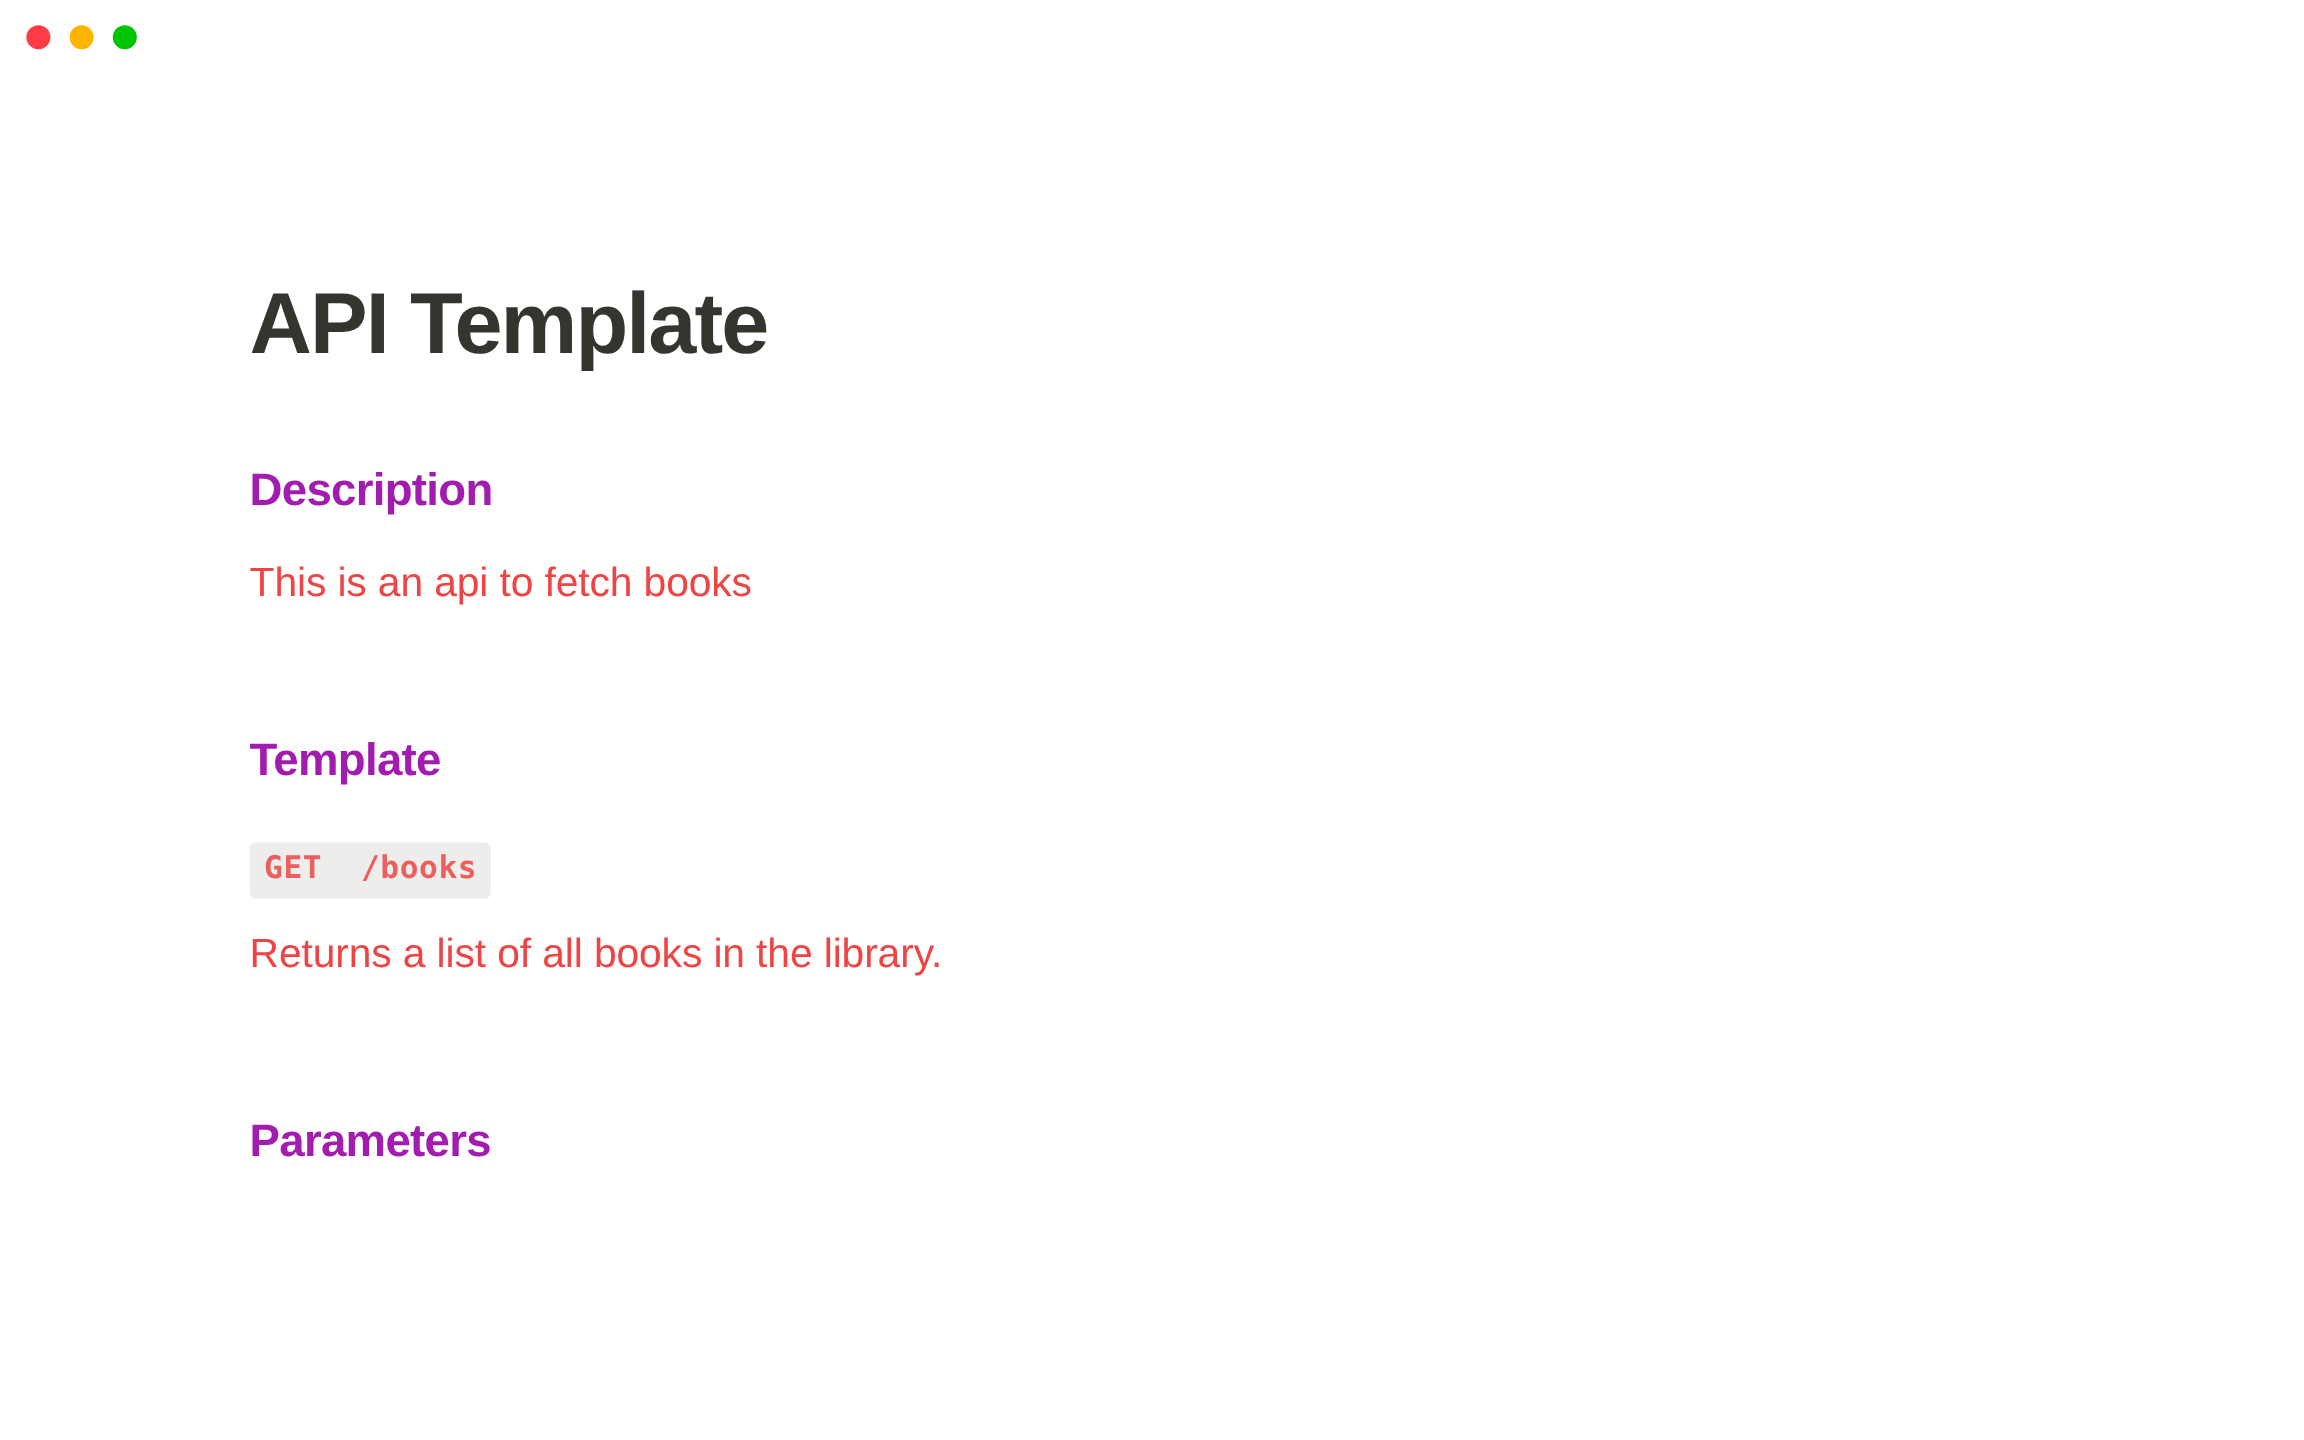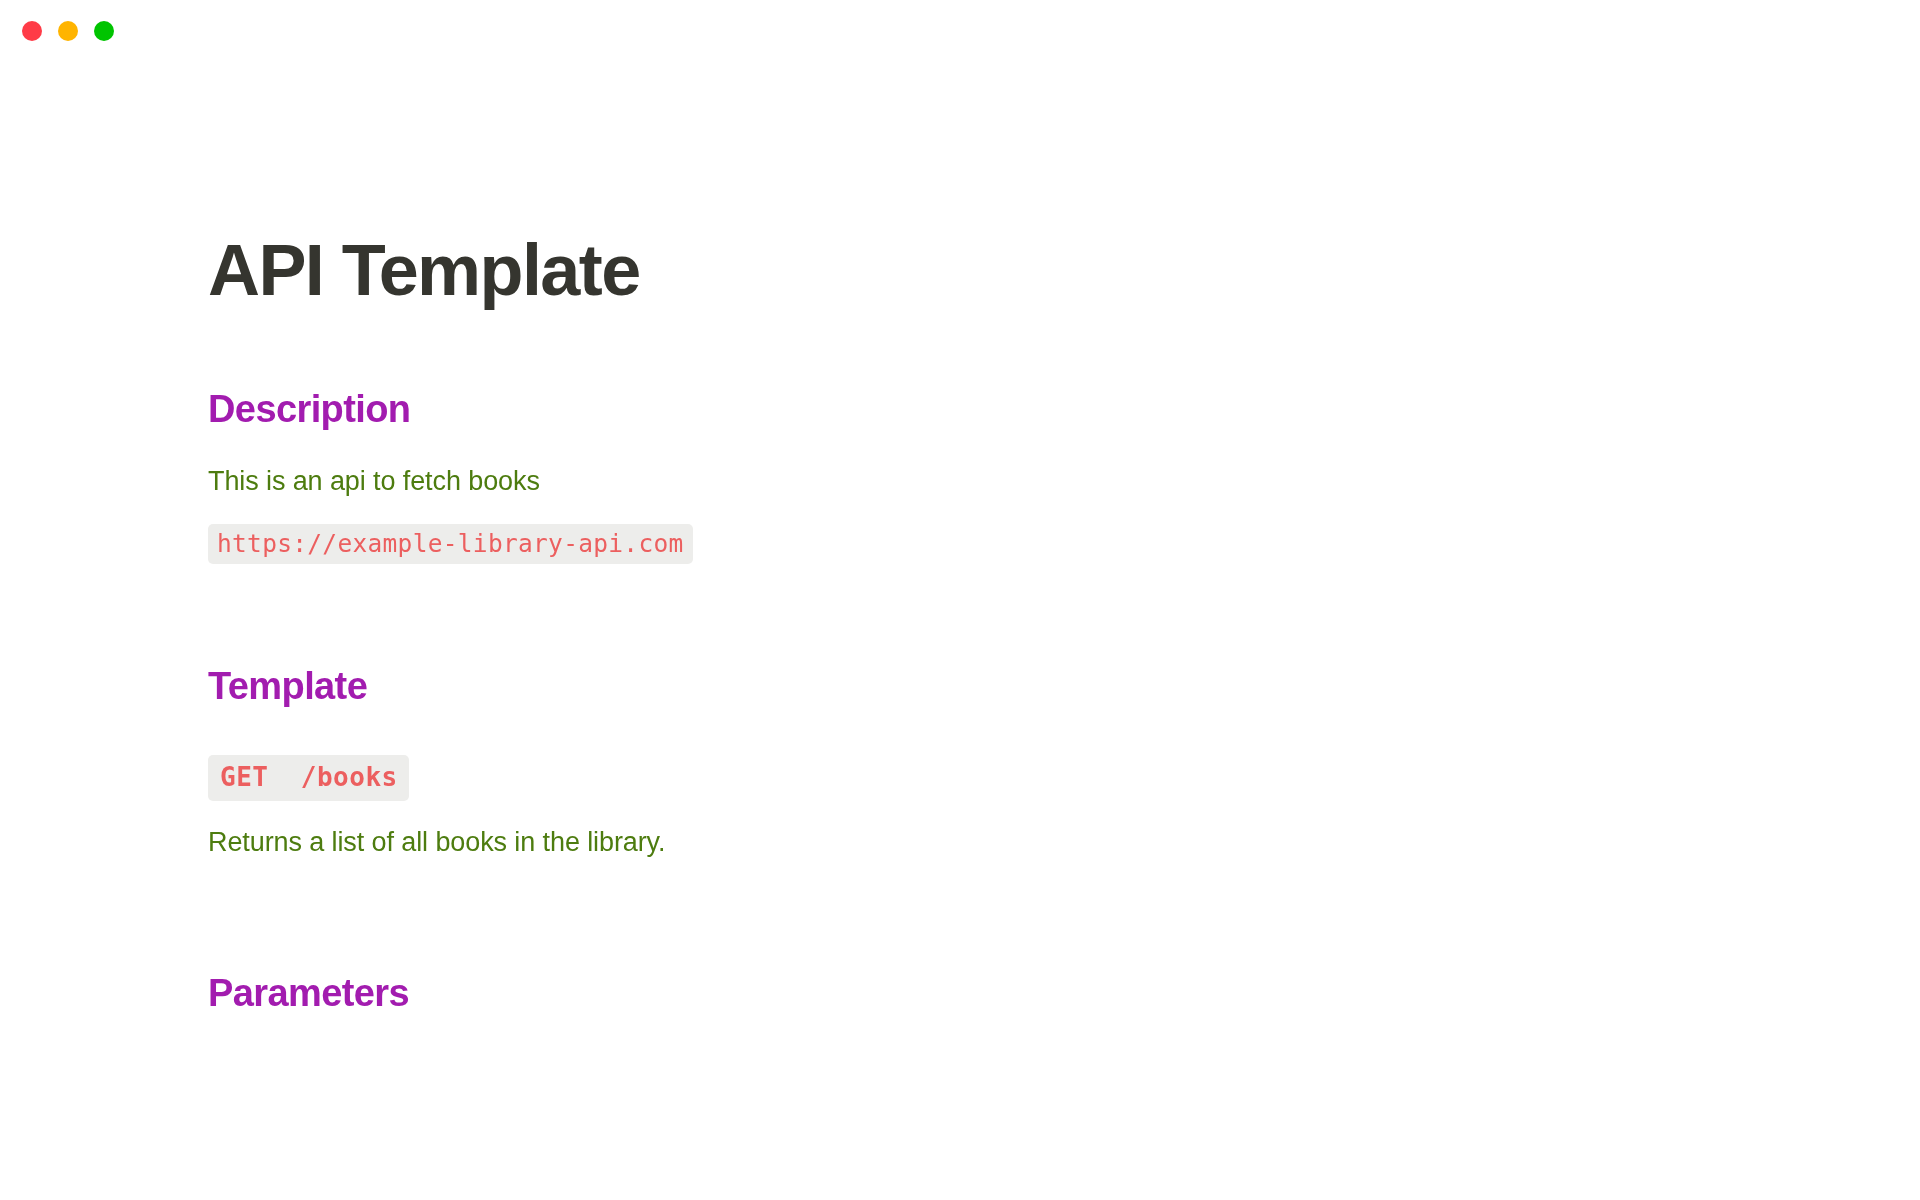--- a/index.html
+++ b/index.html
@@ -77,24 +77,24 @@
     line-height: 1.15;
     color: #a21caf;
   }
 
   .h-description { margin-top: 78px; }
   .h-baseurl     { margin-top: 100px; }
   .h-endpoints   { margin-top: 101px; }
   .h-parameters  { margin-top: 110px; }
 
   .body-text {
-    font-size: 27px;
+    font-size: 34px;
     font-weight: 400;
     line-height: 1.45;
-    color: #4d7c0f;
+    color: #ef4444;
     letter-spacing: -0.1px;
   }
 
   .p-description   { margin-top: 31px; }
   .p-baseurl-intro { margin-top: 34px; }
   .p-endpoint-desc { margin-top: 22px; }
 
   
   .code-chip {
     display: inline-block;
@@ -133,23 +133,20 @@
 </div>
 
 <div class="page">
   <div class="doc">
 
     <h1 class="doc-title">API Template</h1>
 
     <h2 class="section-heading h-description">Description</h2>
     <p class="body-text p-description">This is an api to fetch books</p>
 
-    <div class="chip-row chip-baseurl">
-      <code class="code-chip">https://example-library-api.com</code>
-    </div>
 
     <h2 class="section-heading h-endpoints">Template</h2>
     <div class="chip-row chip-endpoint-row">
       <code class="code-chip chip-endpoint">GET  /books</code>
     </div>
     <p class="body-text p-endpoint-desc">Returns a list of all books in the library.</p>
 
     <h2 class="section-heading h-parameters">Parameters</h2>
 
   </div>

